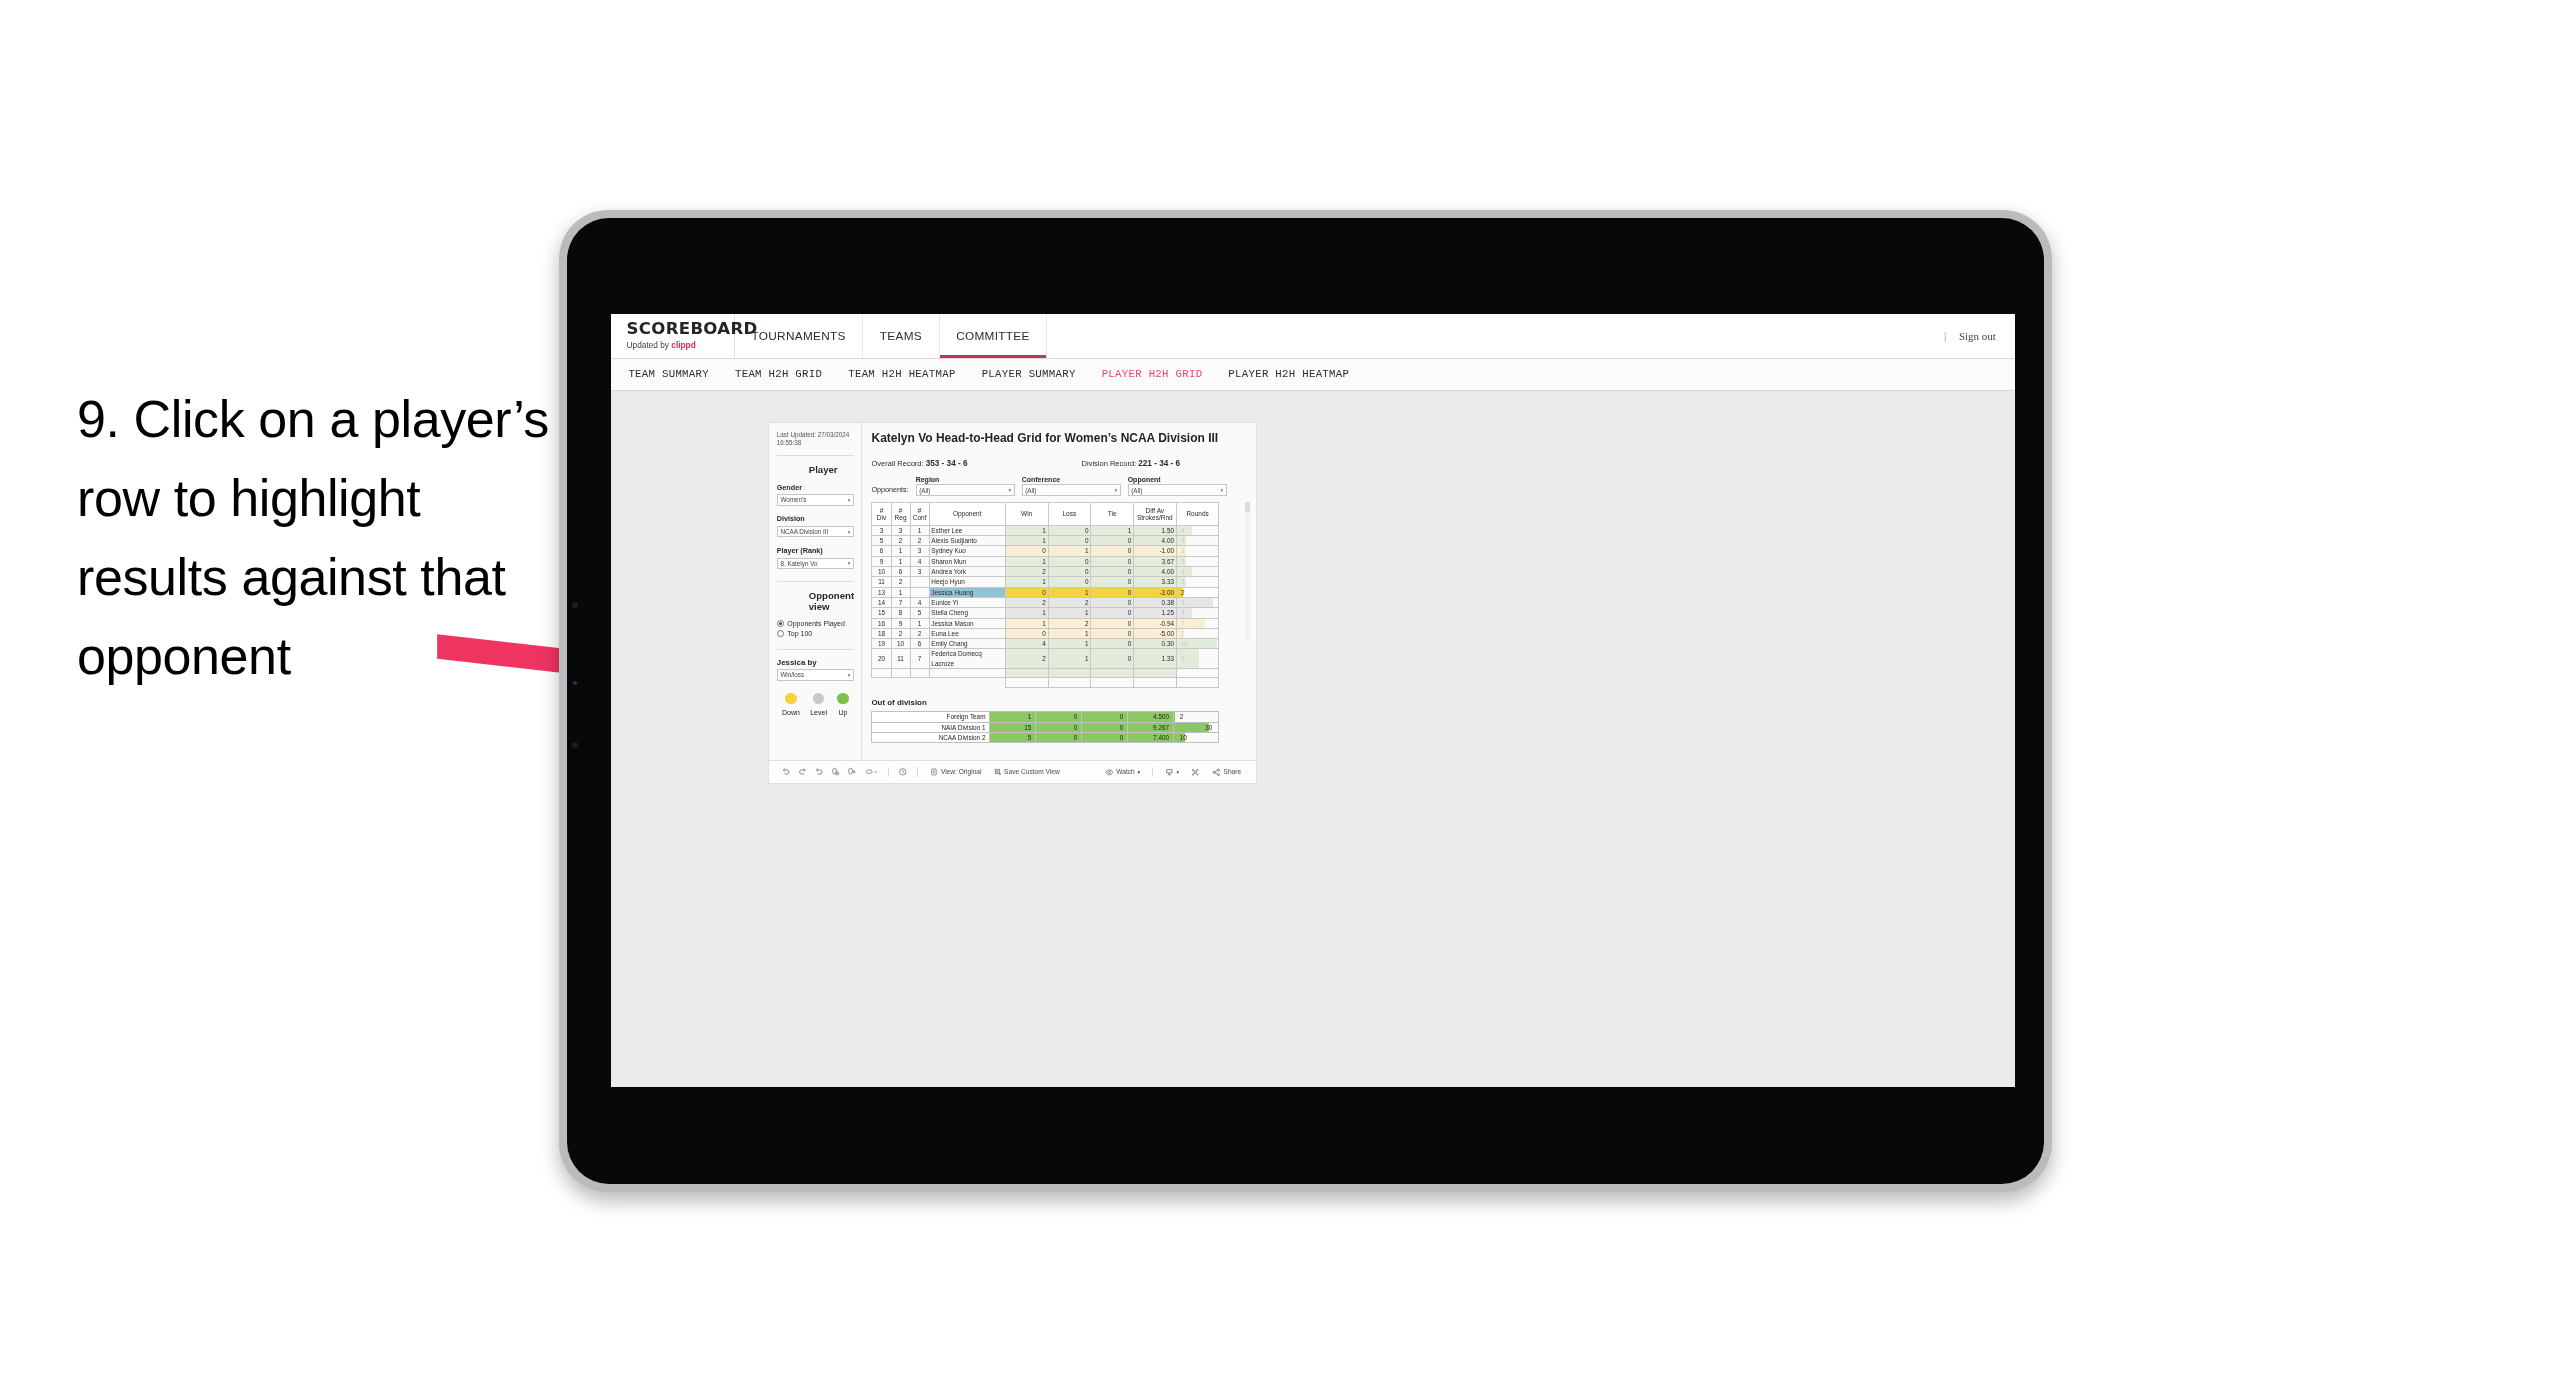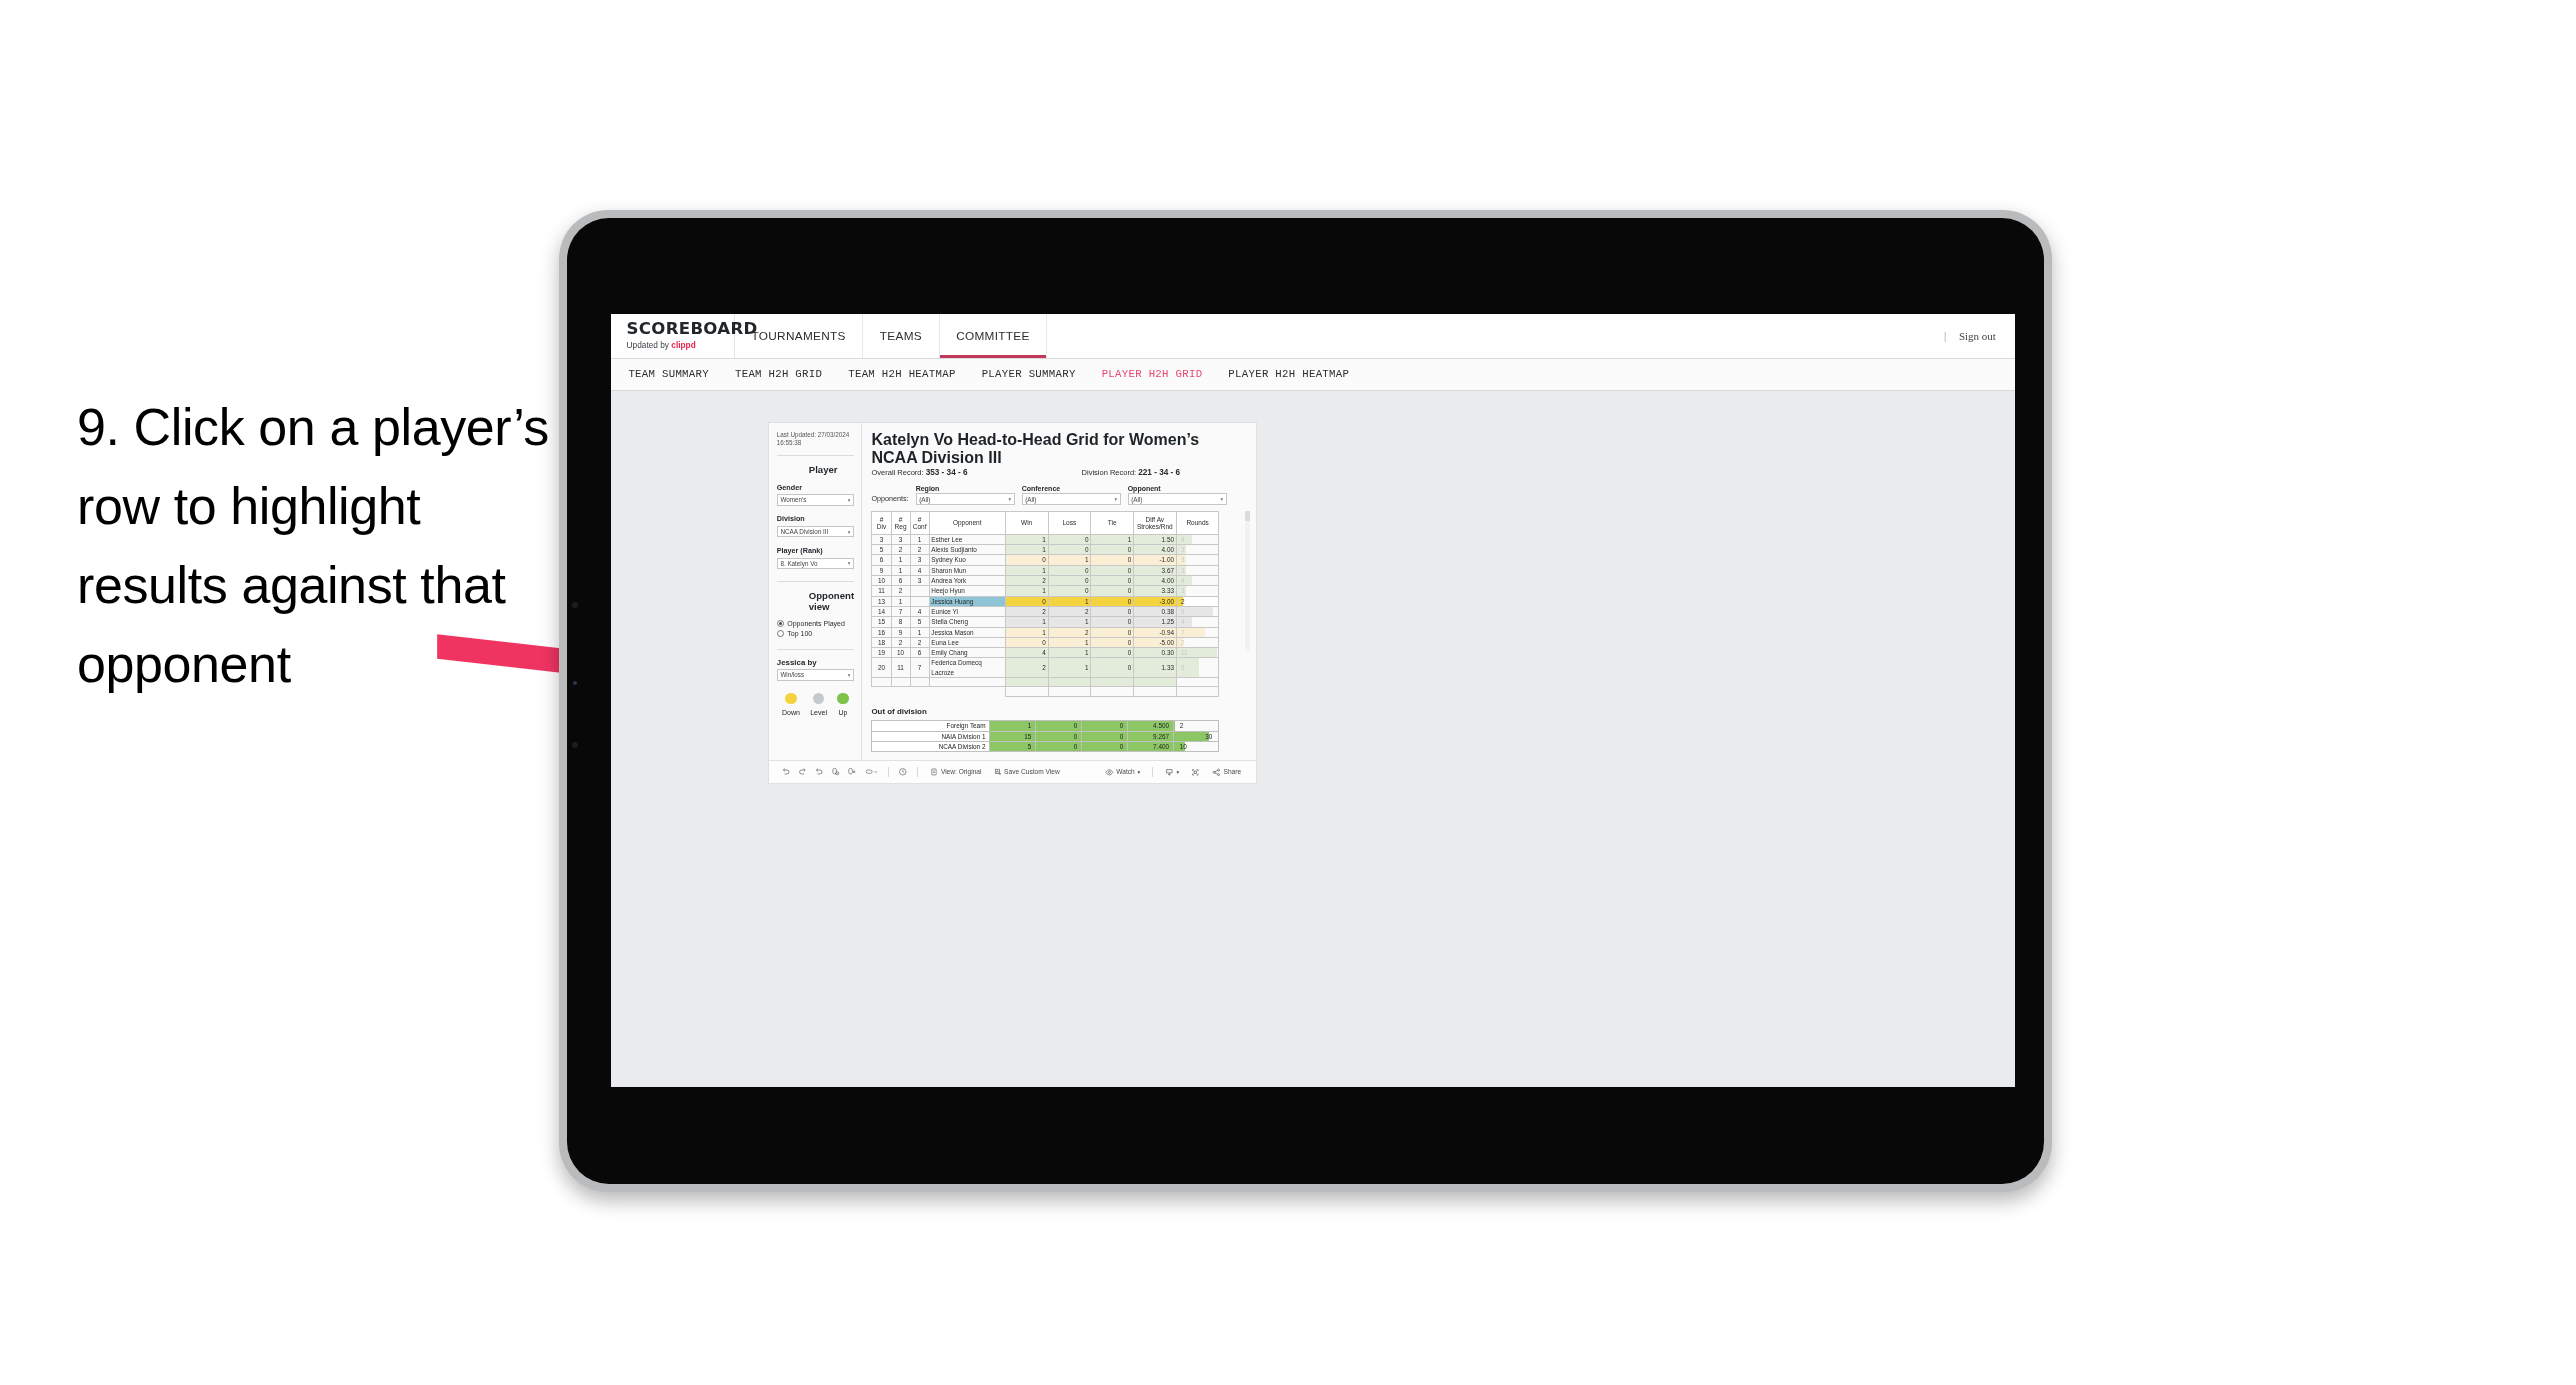--- a/index.html
+++ b/index.html
@@ -8,21 +8,21 @@
     width:2576px; height:1386px;
     background:#ffffff;
     font-family:"Liberation Sans", sans-serif;
     overflow:hidden;
     position:relative;
   }
 
   
   #instruction {
     position:absolute;
-    left:77px; top:388px;
+    left:77px; top:380px;
     width:489px;
     font-size:52px;
     line-height:1.52;
     color:#000;
     font-family:"Liberation Sans", sans-serif;
     letter-spacing:-0.4px;
   }
 
   
   #arrow { position:absolute; left:437px; top:629px; width:699px; height:131px; }
@@ -130,21 +130,21 @@
     content:""; position:absolute; left:1.4px; top:1.4px;
     width:3px; height:3px; border-radius:50%; background:#444;
   }
   #legend { display:flex; justify-content:space-around; margin-top:12.2px; }
   .lg-item { text-align:center; }
   .lg-dot { width:11.4px; height:11.4px; border-radius:50%; margin:0 auto 5.2px auto; }
   .lg-txt { font-size:7px; color:#222; }
 
   
   #main { flex:1; padding:7.9px 9.6px 0 9.6px; min-width:0; overflow:hidden; }
-  #grid-title { font-size:16px; font-weight:bold; color:#1e2328; margin-bottom:1px; }
+  #grid-title { font-size:12px; font-weight:bold; color:#1e2328; margin-bottom:14px; }
   #records { display:flex; font-size:7.5px; color:#2b2b2b; margin-bottom:7.9px; }
   #records .rec2 { margin-left:114px; }
   #records b { font-weight:bold; font-size:8.2px; }
   #opp-filters { display:flex; align-items:flex-end; gap:7px; margin-bottom:6.1px; }
   #opp-lbl { font-size:7.2px; color:#2b2b2b; padding-bottom:1.7px; }
   .ofld { width:99px; }
   .ofld .t { font-size:7px; font-weight:bold; color:#23282d; margin-bottom:1.7px; }
   .ofld .sel { margin-bottom:0; }
 
   

